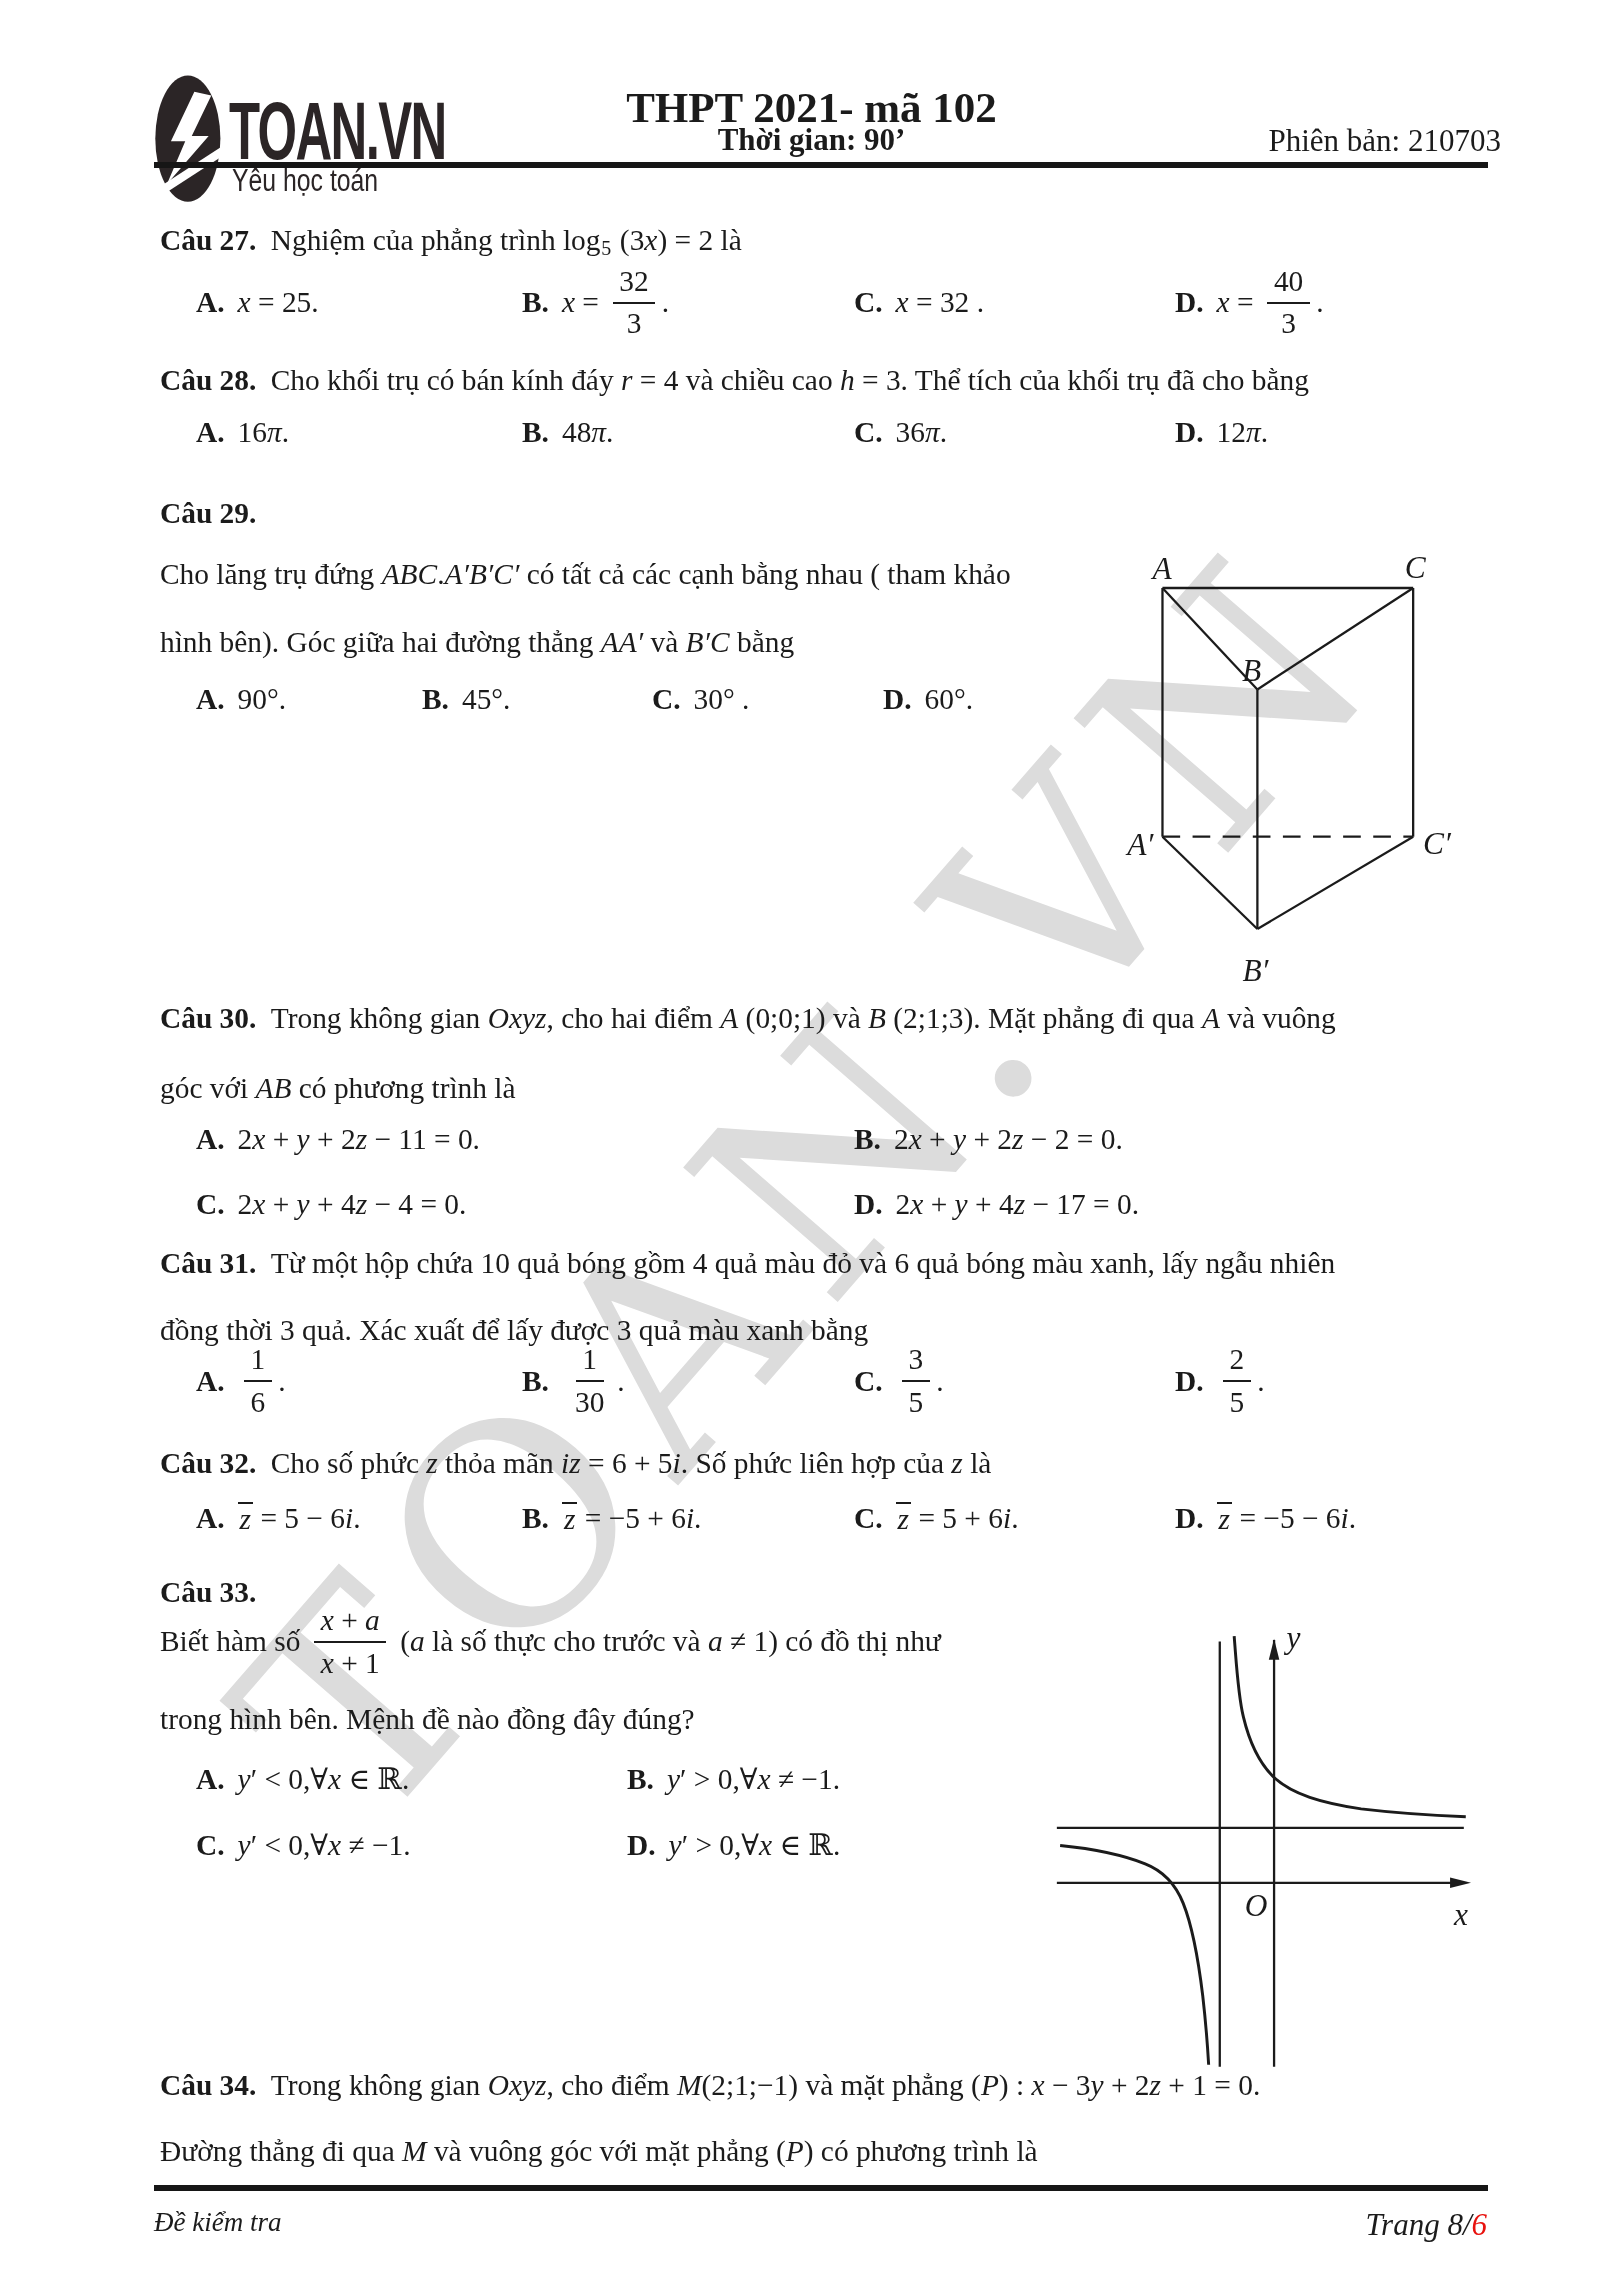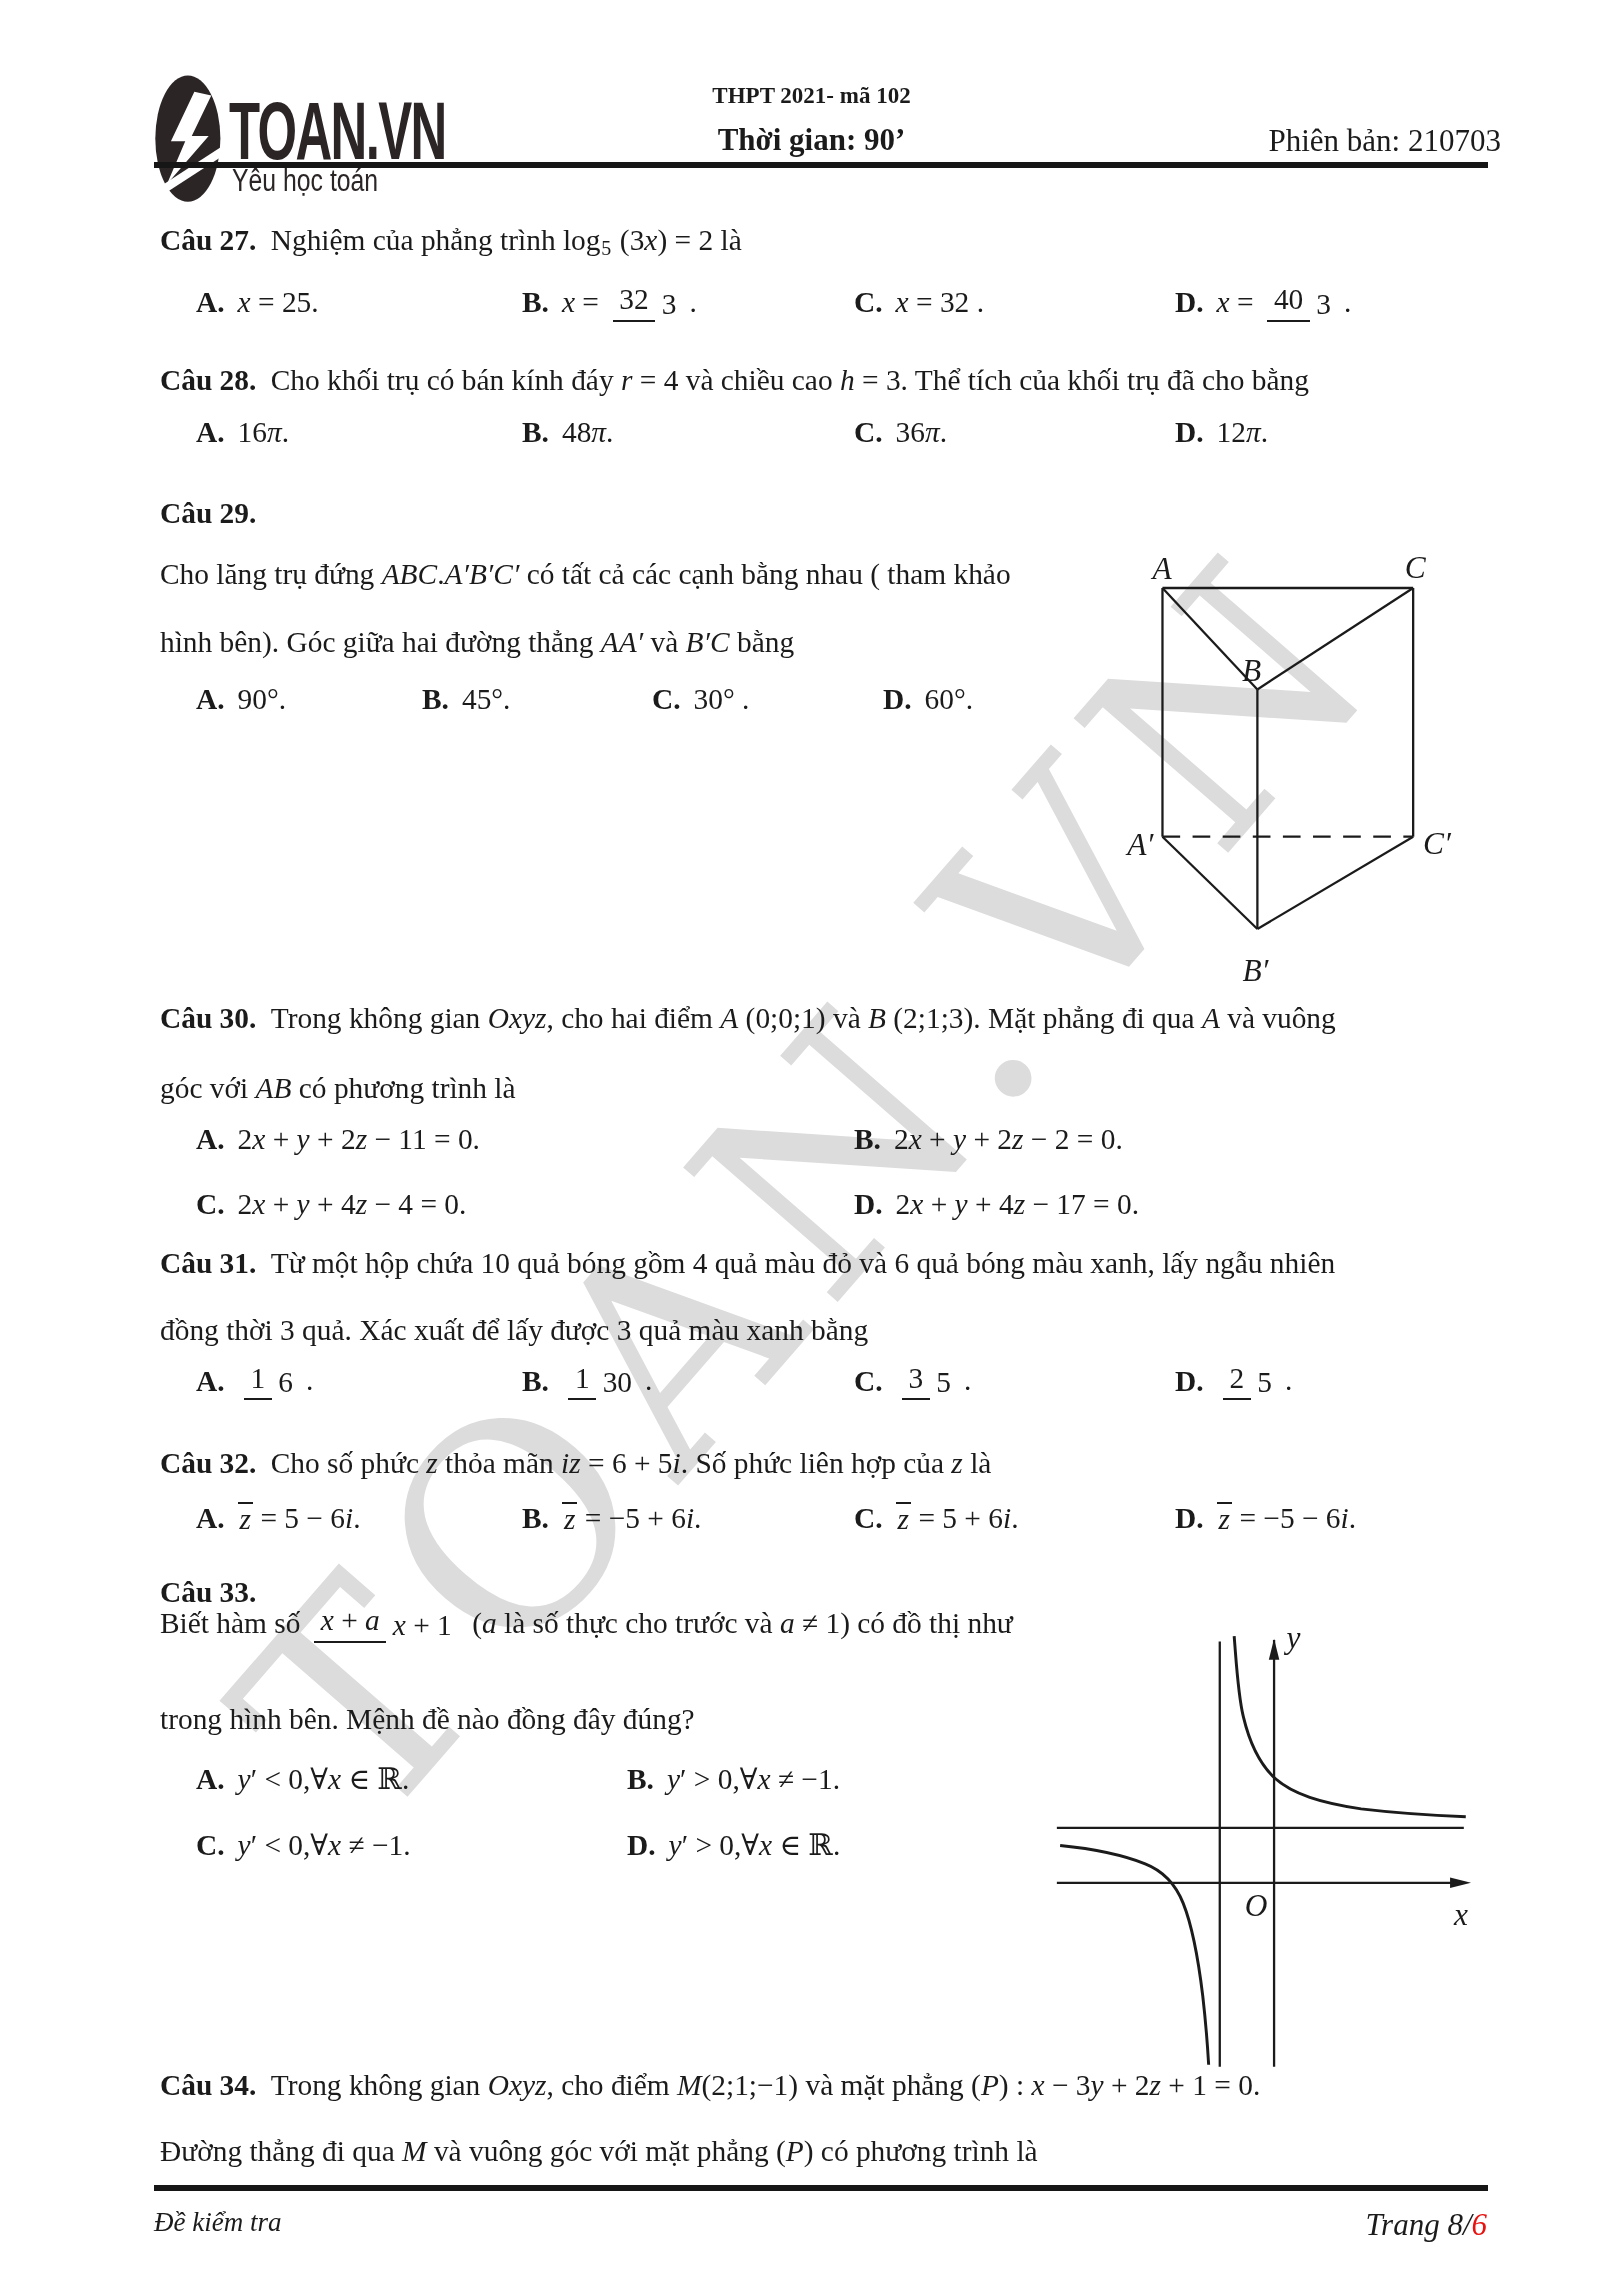--- a/index.html
+++ b/index.html
@@ -11,31 +11,31 @@
       font-family:"DejaVu Serif",serif;font-size:281px;letter-spacing:25px;color:#dcdcdc;}
   .line{display:flex;align-items:flex-start;white-space:nowrap;}
   .line b.qn{font-weight:bold;margin-right:14.4px;white-space:pre;}
   .opt{display:flex;align-items:center;white-space:nowrap;}
   .opt b.ol{font-weight:bold;margin-right:13px;white-space:pre;}
   .m{display:flex;align-items:center;}
   .m .t{white-space:pre;}
   .m i{white-space:pre;}
   .m sub{font-size:0.68em;align-self:center;transform:translateY(0.42em);margin:0 1.3px 0 0.7px;}
   .ov{display:inline-block;border-top:2px solid currentColor;padding:0 2px;line-height:1.05;}
-  .frac{display:inline-flex;flex-direction:row;align-items:center;margin:0 6.5px;}
+  .frac{display:inline-flex;flex-direction:column;align-items:center;margin:0 6.5px;}
   .frac .num{display:flex;align-items:center;justify-content:center;border-bottom:2px solid currentColor;padding:0 6.5px 3.9px;}
   .frac .den{display:flex;align-items:center;justify-content:center;padding:3.9px 6.5px 0;}
   .rule{position:absolute;left:154px;width:1334px;height:5.9px;background:#161616;z-index:1;}
   .logo-title{font-family:"Liberation Sans","DejaVu Sans",sans-serif;font-weight:800;
               font-size:82px;line-height:1;letter-spacing:-2.6px;color:#2b2526;
               transform:scaleX(0.62);transform-origin:left top;}
   .logo-sub{font-family:"Liberation Sans","DejaVu Sans",sans-serif;font-size:31px;line-height:1;
             color:#2b2526;letter-spacing:0;transform:scaleX(0.80);transform-origin:left top;}
   .h-center{left:0;right:0;text-align:center;font-weight:bold;}
-  .h-title{top:83px;font-size:23px;}
+  .h-title{top:83px;font-size:43px;}
   .h-time{top:122px;font-size:31px;}
   .h-version{top:123px;right:122px;font-size:31px;}
   .footer-left{left:154px;top:2207px;font-style:italic;font-size:27px;}
   .footer-right{right:136px;top:2207px;font-style:italic;font-size:31px;white-space:nowrap;}
   svg text{font-family:"Liberation Serif","DejaVu Serif",serif;font-style:italic;font-size:48px;fill:#1b1b1b;}
 </style>
 </head>
 <body>
 
 <div class="page">

